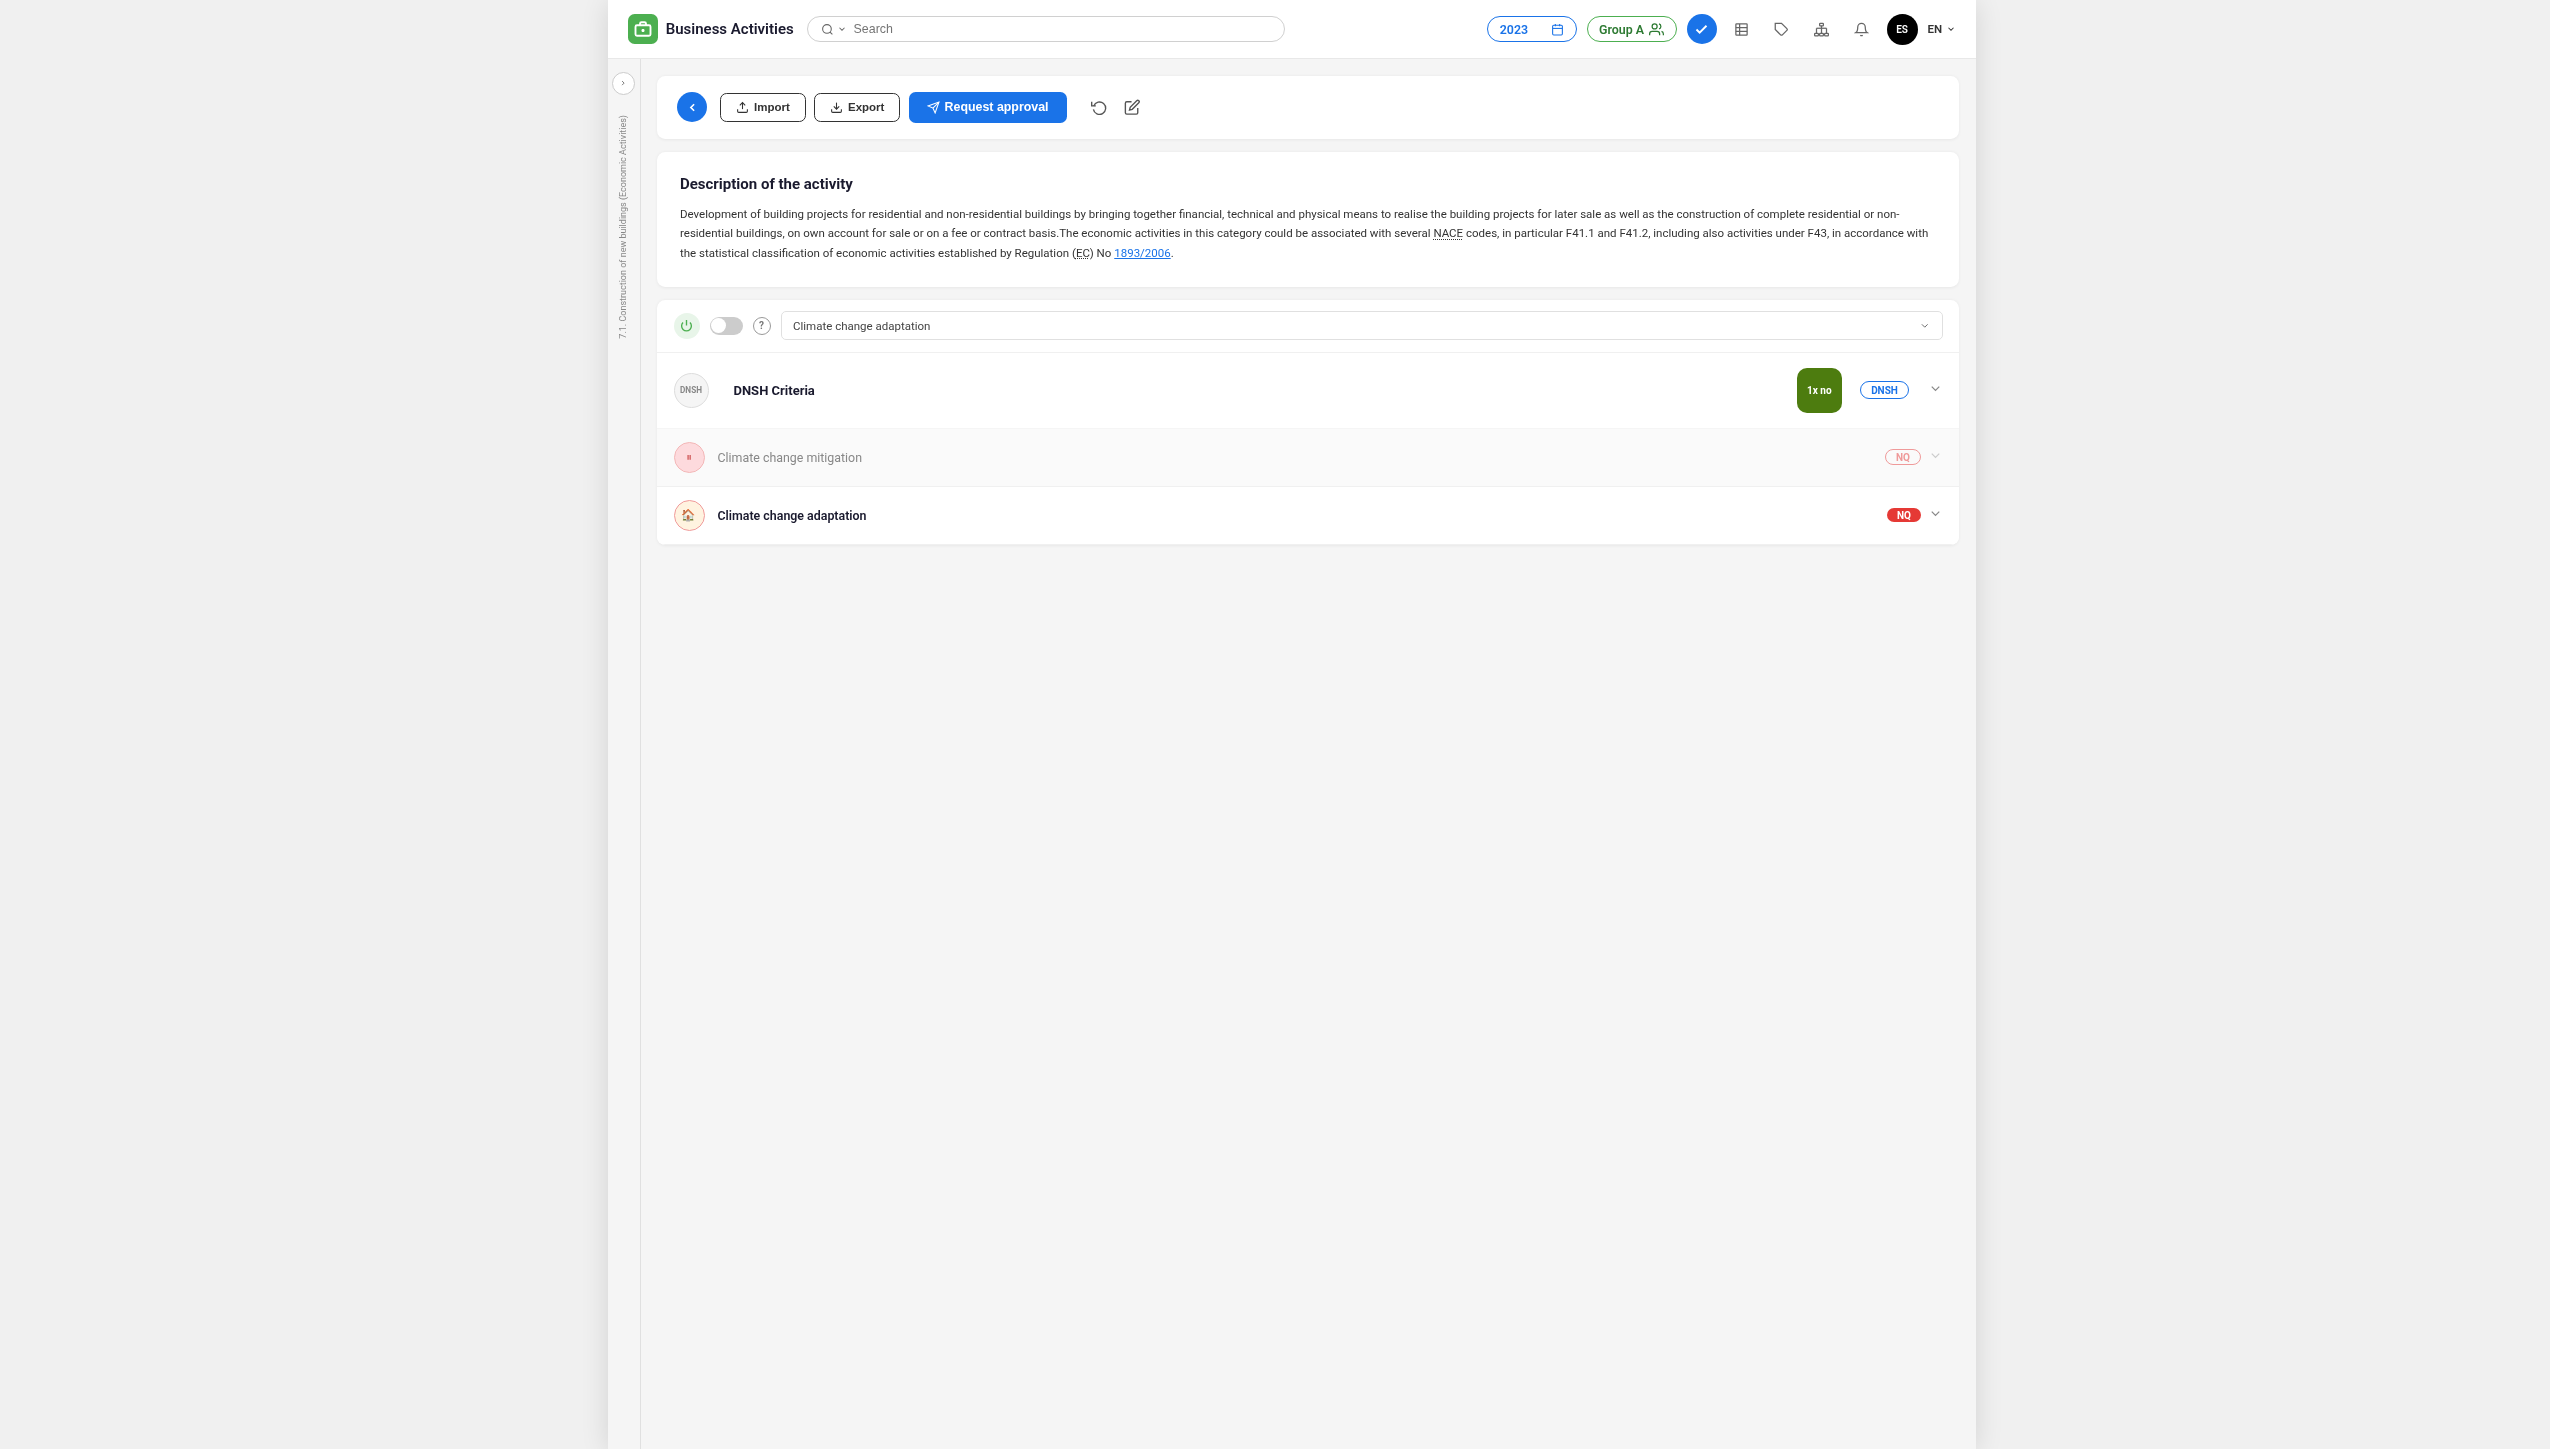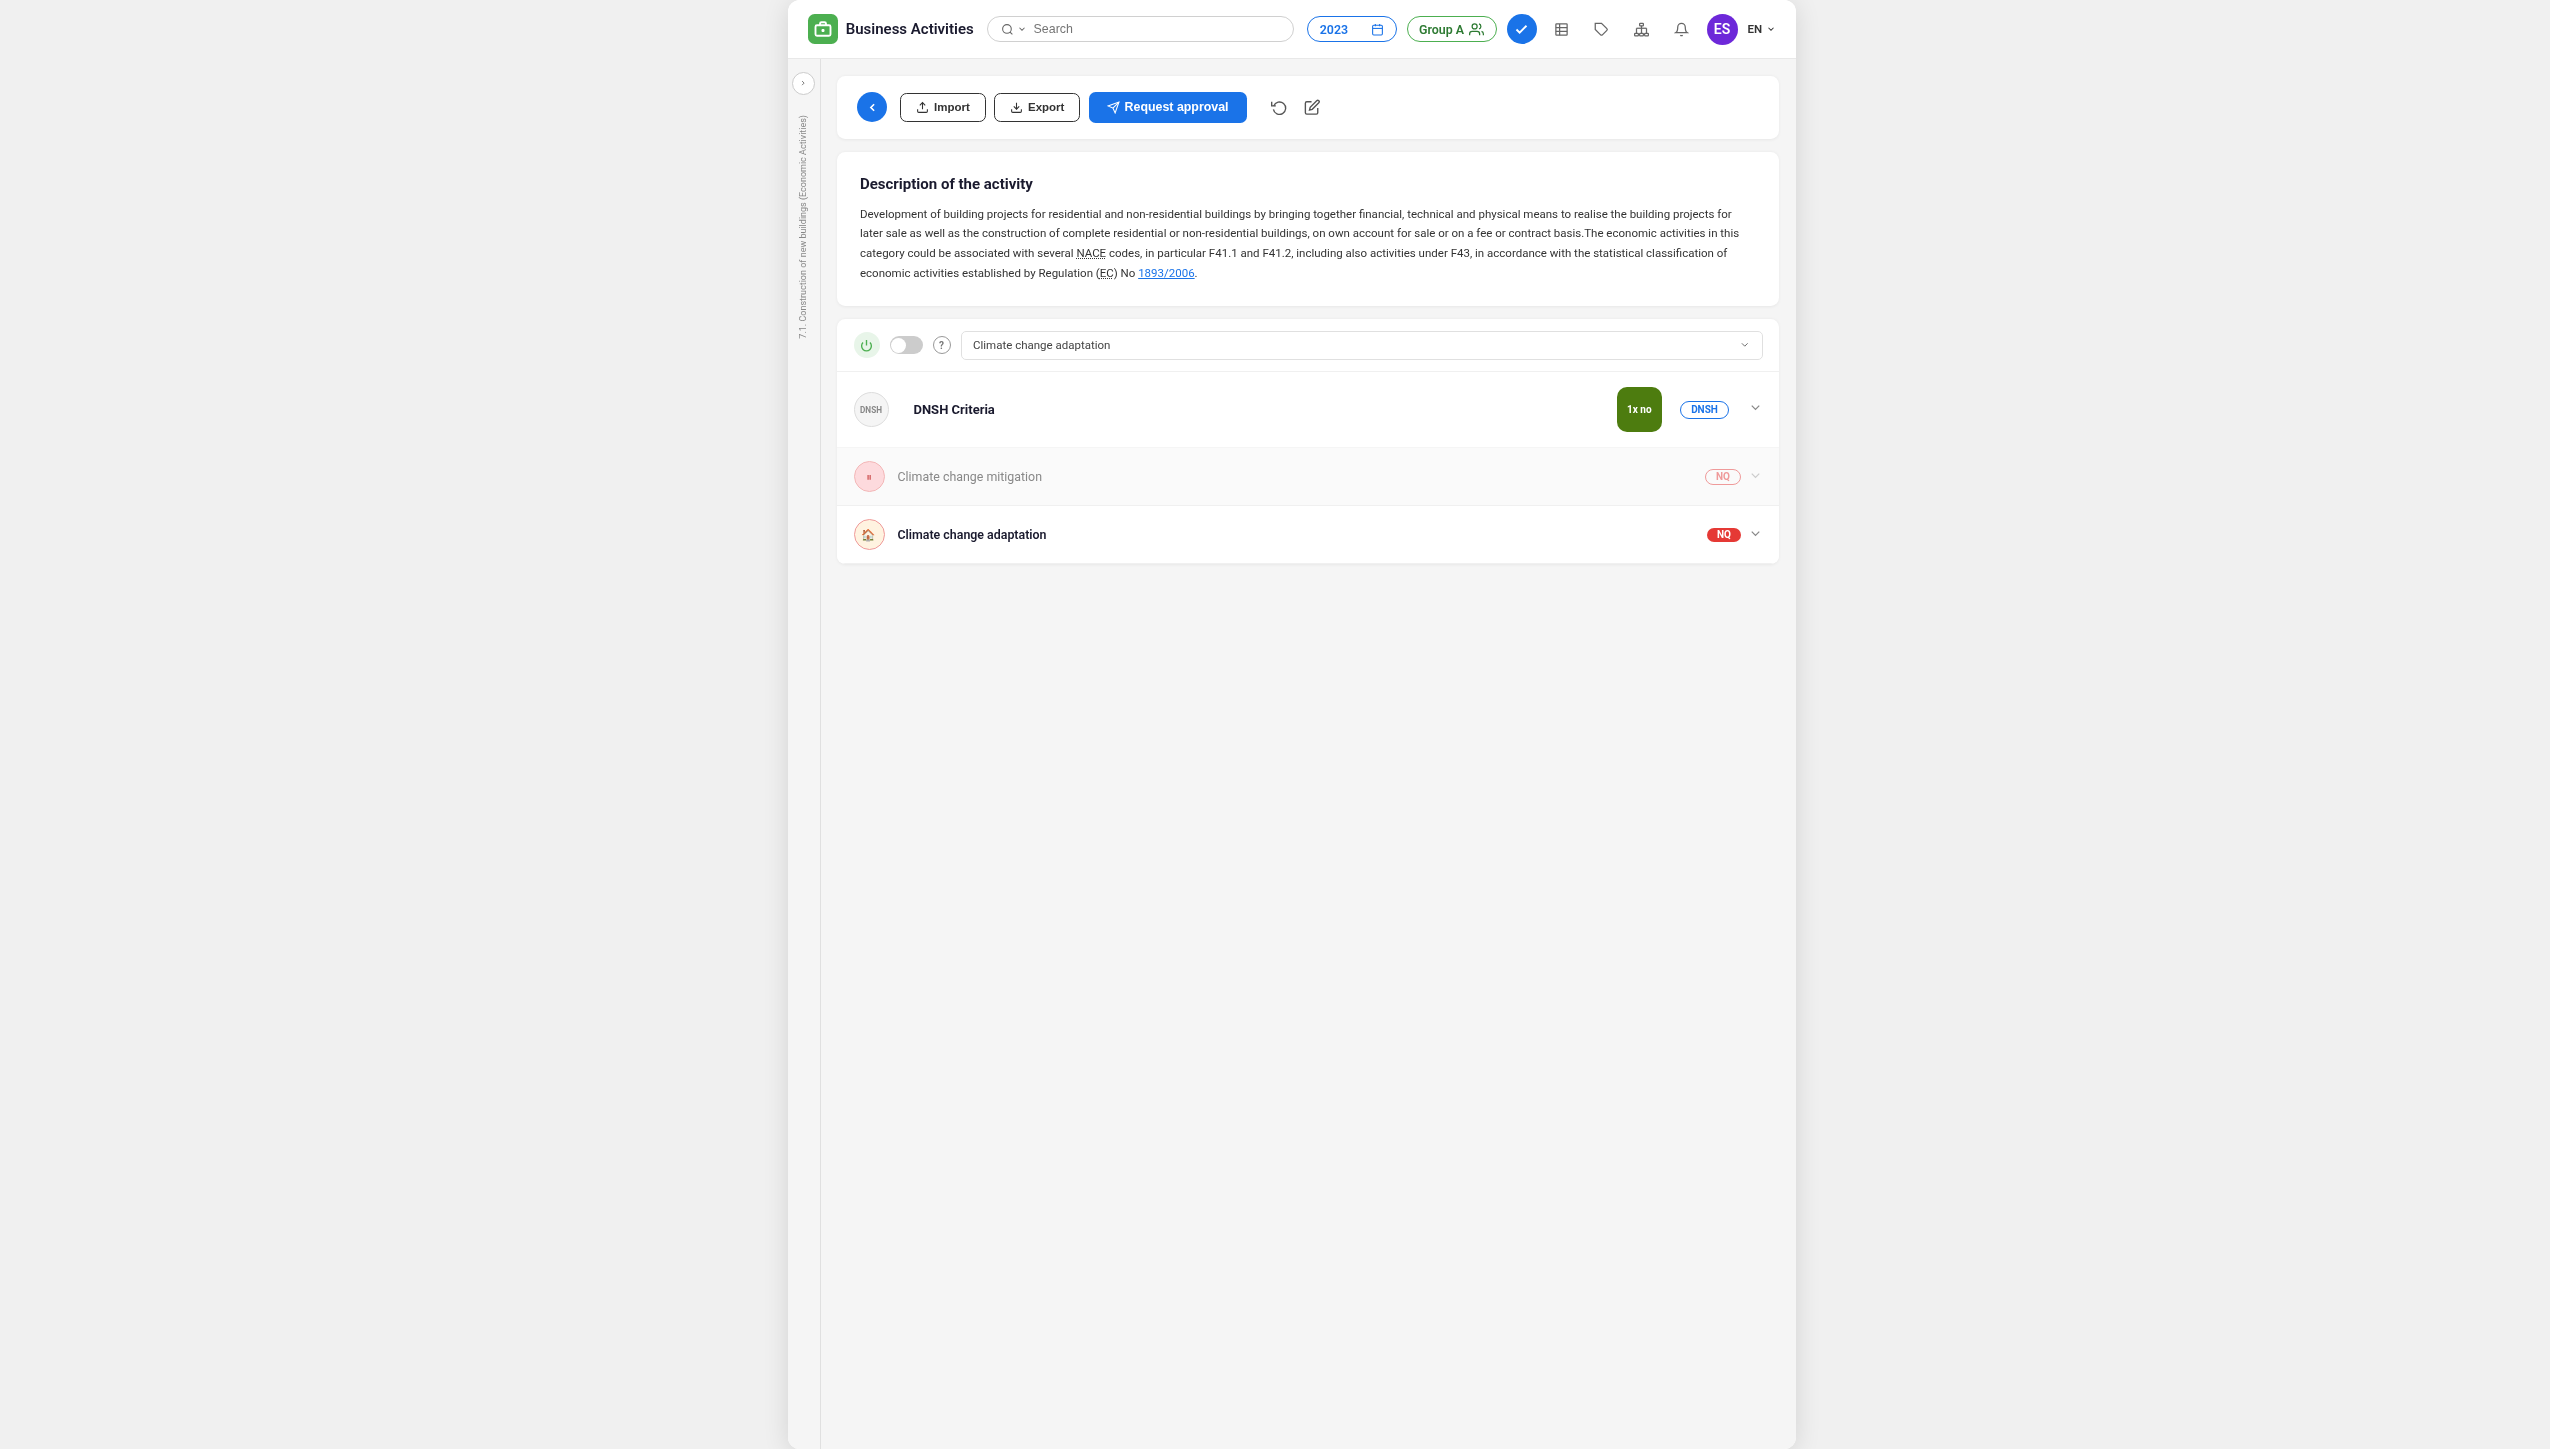--- a/index.html
+++ b/index.html
@@ -5,23 +5,23 @@
     * { box-sizing: border-box; margin: 0; padding: 0; }
     body {
       font-family: -apple-system, BlinkMacSystemFont, 'Segoe UI', Roboto, sans-serif;
       background: #f0f0f0;
       min-height: 100vh;
       display: flex;
       align-items: center;
       justify-content: center;
     }
     .app-window {
-      width: 1008px;
-      background: #fff;
-      border-radius: 12px;
+      width: 1368px;
+      background: #fff;
+      border-radius: 0;
       box-shadow: 0 3.3px 26px rgba(0,0,0,0.12);
       overflow: hidden;
       margin-left: 33px;
     }
     
     .header {
       display: flex;
       align-items: center;
       padding: 0 20px;
       height: 59px;
@@ -128,26 +128,26 @@
       border: none;
     }
     .icon-btn.blue-circle {
       background: #1a73e8;
       color: white;
     }
     .avatar {
       width: 31px;
       height: 31px;
       border-radius: 50%;
-      background: #6d28d9;
+      background: #000000;
       color: white;
       display: flex;
       align-items: center;
       justify-content: center;
-      font-size: 14px;
+      font-size: 10px;
       font-weight: 600;
       cursor: pointer;
     }
     .lang-selector {
       display: flex;
       align-items: center;
       gap: 3.3px;
       font-size: 11.5px;
       font-weight: 600;
       color: #333;

